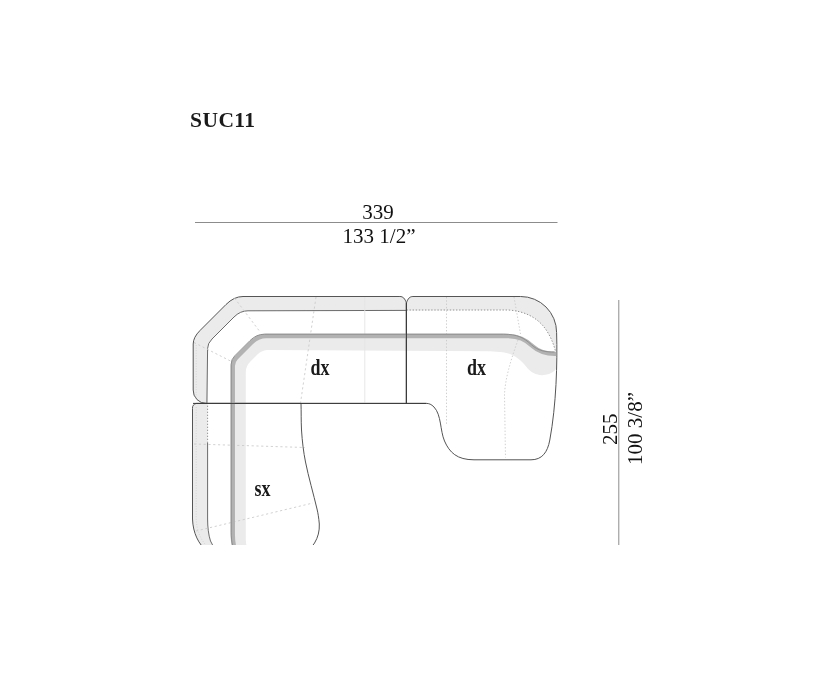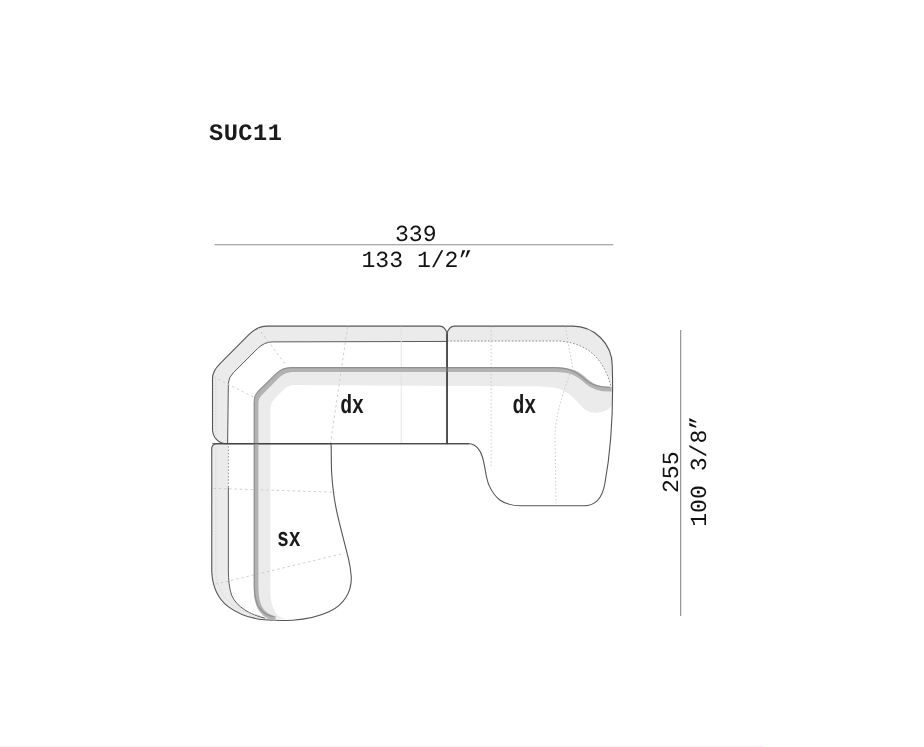--- a/index.html
+++ b/index.html
@@ -1,17 +1,17 @@
 <!DOCTYPE html>
 <html><head>
 <meta charset="utf-8">
 <style>
   html,body{margin:0;padding:0;background:#fff;}
-  .page{position:relative;width:840px;height:679px;background:#d946ef;overflow:hidden;
-        font-family:Liberation Mono, monospace;}
+  .page{position:relative;width:840px;height:545px;background:#fde047;overflow:hidden;
+        font-family:Liberation Serif, serif;}
 </style>
 </head>
 <body>
 <div class="page">
 <svg width="840" height="679" viewBox="0 0 840 679">
 
   <rect x="0" y="0" width="840" height="679" fill="#ffffff"></rect>
 
   <text x="190" y="127" font-size="21.5" font-weight="bold" fill="#1b1b1b" letter-spacing="0.45">SUC11</text>
 

